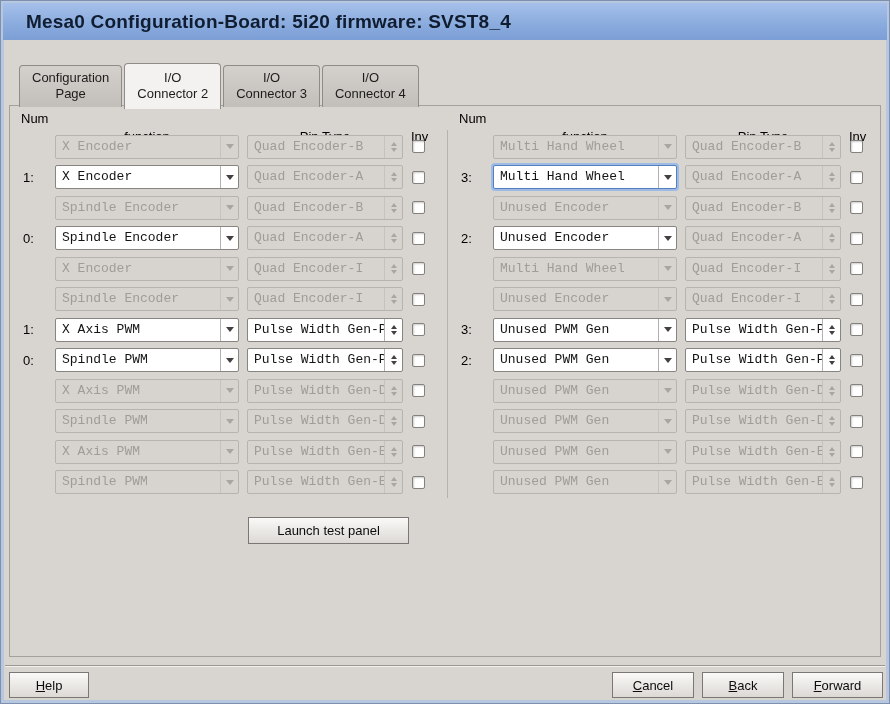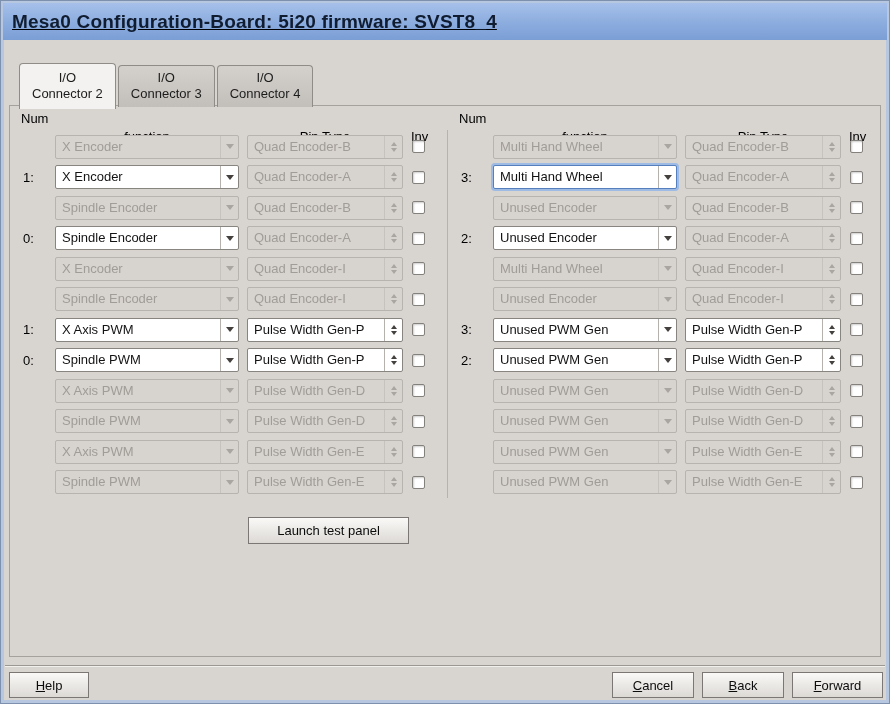--- a/index.html
+++ b/index.html
@@ -10,21 +10,21 @@
   }
   .window {
     position:relative; width:890px; height:704px; box-sizing:border-box;
     border:1px solid #7d90ae;
     box-shadow: inset 0 0 0 3px #b7c7e0;
     background:#d8d4d0; overflow:hidden;
   }
   .titlebar {
     position:absolute; top:2px; left:2px; right:2px; height:37px;
     background:linear-gradient(to bottom,#a6c0ea 0%,#8bacde 55%,#7b9ed6 100%);
-    display:flex; align-items:center; padding:0 9px; box-sizing:border-box;text-decoration:underline;
+    display:flex; align-items:center; padding:0 23px; box-sizing:border-box;
   }
   .titlebar .title {font-size:19px; font-weight:bold; color:#101c30; letter-spacing:.2px;}
 
   .tabs {position:absolute; left:18px; top:60px; height:46px; display:flex; align-items:flex-end; z-index:3;}
   .tab {
     background:linear-gradient(#d4d1cc,#c2bfba);
     border:1px solid #8f8c88; border-bottom:none; border-radius:4px 4px 0 0;
     padding:4px 12px 5px; margin-right:2px;
     font-size:13px; line-height:16px; text-align:center; white-space:pre-line;
     color:#1c1c1c; cursor:default;
@@ -44,21 +44,21 @@
   #grid-left {left:3px; top:2px;}
   #grid-right {left:441px; top:2px;}
   .hdr {font-size:13px; color:#000;}
   .hdr-num {padding-left:8px;}
   .hdr-function, .hdr-pin_type, .hdr-inv {text-align:center;margin-top:36px;}
   .num {font-size:13px; padding-left:10px; color:#000;}
 
   .combo {
     display:flex; height:24px; box-sizing:border-box;
     border:1px solid #888480; border-radius:2px; background:#fff;
-    align-items:stretch; overflow:hidden;
+    align-items:stretch; overflow:hidden;font-family:Liberation Mono, monospace;
   }
   .ctext {flex:1; font-size:13px; line-height:22px; padding:0 6px; white-space:nowrap; overflow:hidden; color:#141414;}
   .carrow {
     width:17px; border-left:1px solid #b5b2ae;
     display:flex; flex-direction:column; align-items:center; justify-content:center;
     color:#43403d; gap:2px; flex:none;
   }
   .combo.disabled {background:#d7d3cf; border-color:#b7b4b0;}
   .combo.disabled .ctext {color:#a09c97;}
   .combo.disabled .carrow {color:#a9a5a1; border-left-color:#c6c3bf;}
@@ -94,20 +94,22 @@
 </head>
 <body>
 
 <div class="window">
 
   <div class="titlebar">
     <span class="title">Mesa0 Configuration-Board: 5i20 firmware: SVST8_4</span>
   </div>
 
   <div class="tabs">
+    <div class="tab">Configuration
+Page</div>
     <div class="tab active">I/O
 Connector 2</div>
     <div class="tab">I/O
 Connector 3</div>
     <div class="tab">I/O
 Connector 4</div>
   </div>
 
   <div class="content">
     <div class="pin-grid" id="grid-left">

